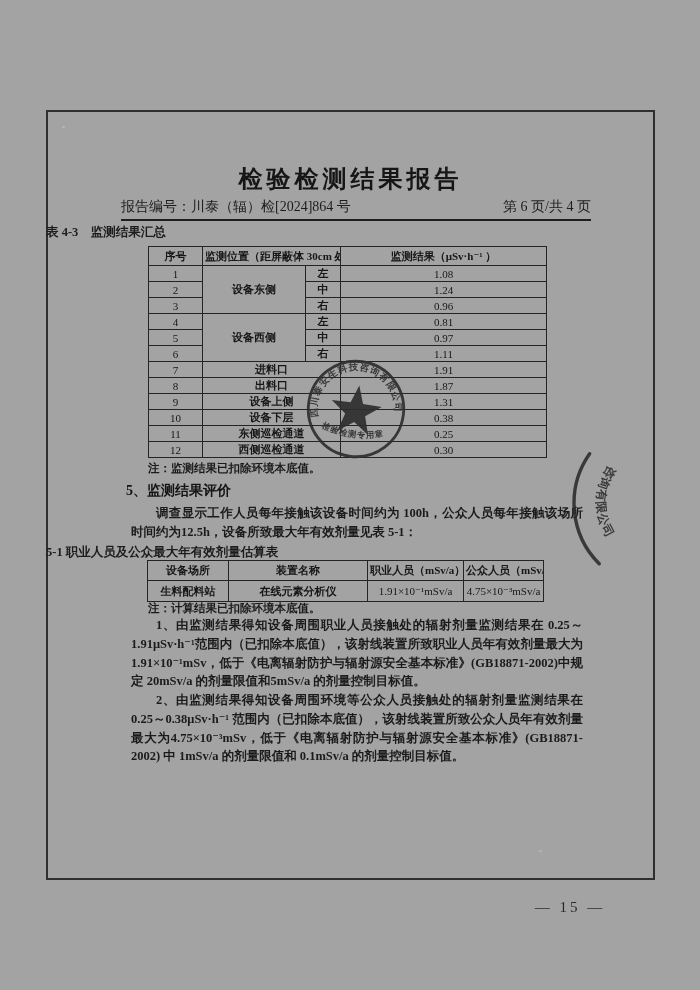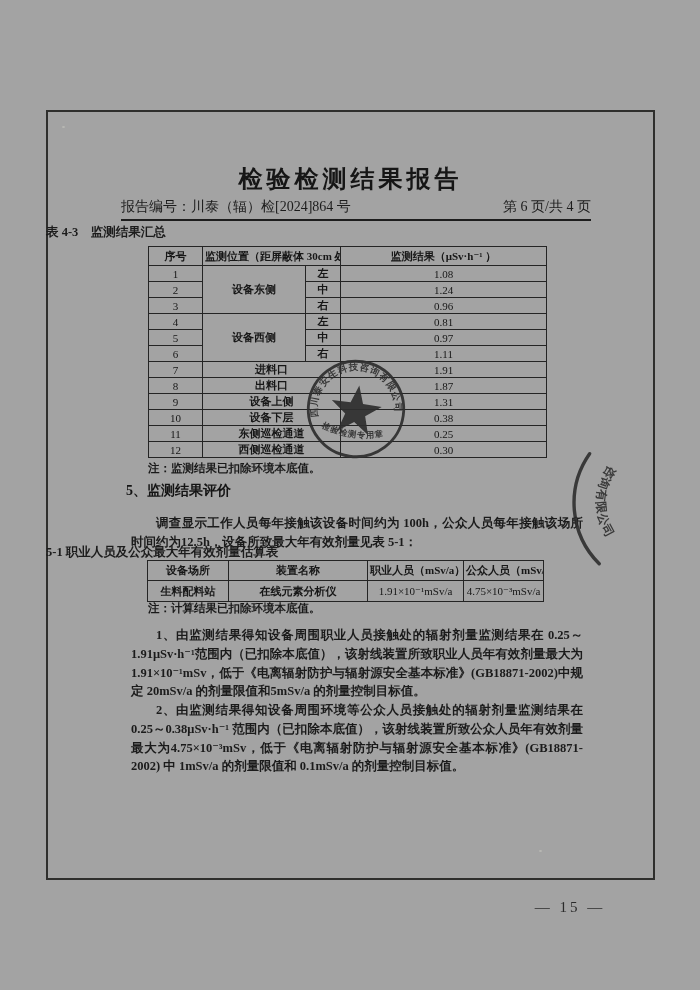--- a/index.html
+++ b/index.html
@@ -51,21 +51,21 @@
     position:absolute;left:148px;font-size:11.5px;font-weight:bold;color:#1a1a1a;
   }
   .note1{top:461px;}
   .note2{top:601px;}
   .sec-heading{
     position:absolute;left:126px;top:482px;font-size:14px;font-weight:bold;color:#141414;
   }
   .para{
     position:absolute;left:131px;width:452px;
     font-size:12.5px;line-height:18.8px;font-weight:600;
-    text-align:justify;text-indent:2em;color:#1b1b1b;margin-top:10px;
+    text-align:justify;text-indent:2em;color:#1b1b1b;
   }
   .para-intro{top:504px;}
   .para1{top:616px;}
   .para2{top:691px;}
   .page-number{
     position:absolute;left:515px;top:899px;width:110px;text-align:center;
     font-size:15px;letter-spacing:3px;color:#2a2a2a;
   }
   .seal-main{
     position:absolute;left:303px;top:356px;width:106px;height:106px;

